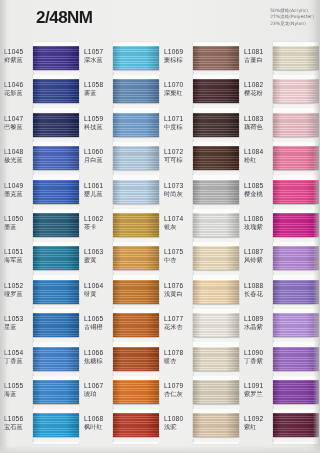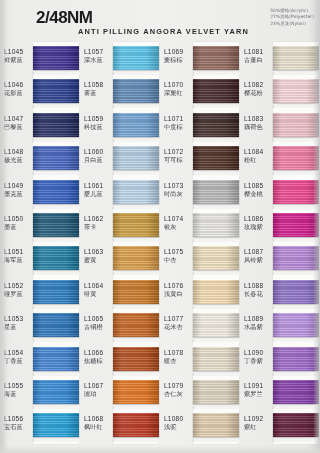--- a/index.html
+++ b/index.html
@@ -121,21 +121,20 @@
 </style>
 </head>
 <body>
 
 <div class="paper"></div>
 
 <div class="header">
   <div class="title-row">
     <span class="t-num">2/48NM</span>
   </div>
-  <div class="t-en">ANTI PILLING ANGORA VELVET YARN</div>
   <div class="comp">
     <div>50%腈纶(Acrylic)</div>
     <div>27%涤纶(Polyester)</div>
     <div>23%尼龙(Nylon)</div>
   </div>
 </div>
 
 <div class="grid" id="grid">
     <div class="col c0">
       <div class="strip"></div>

